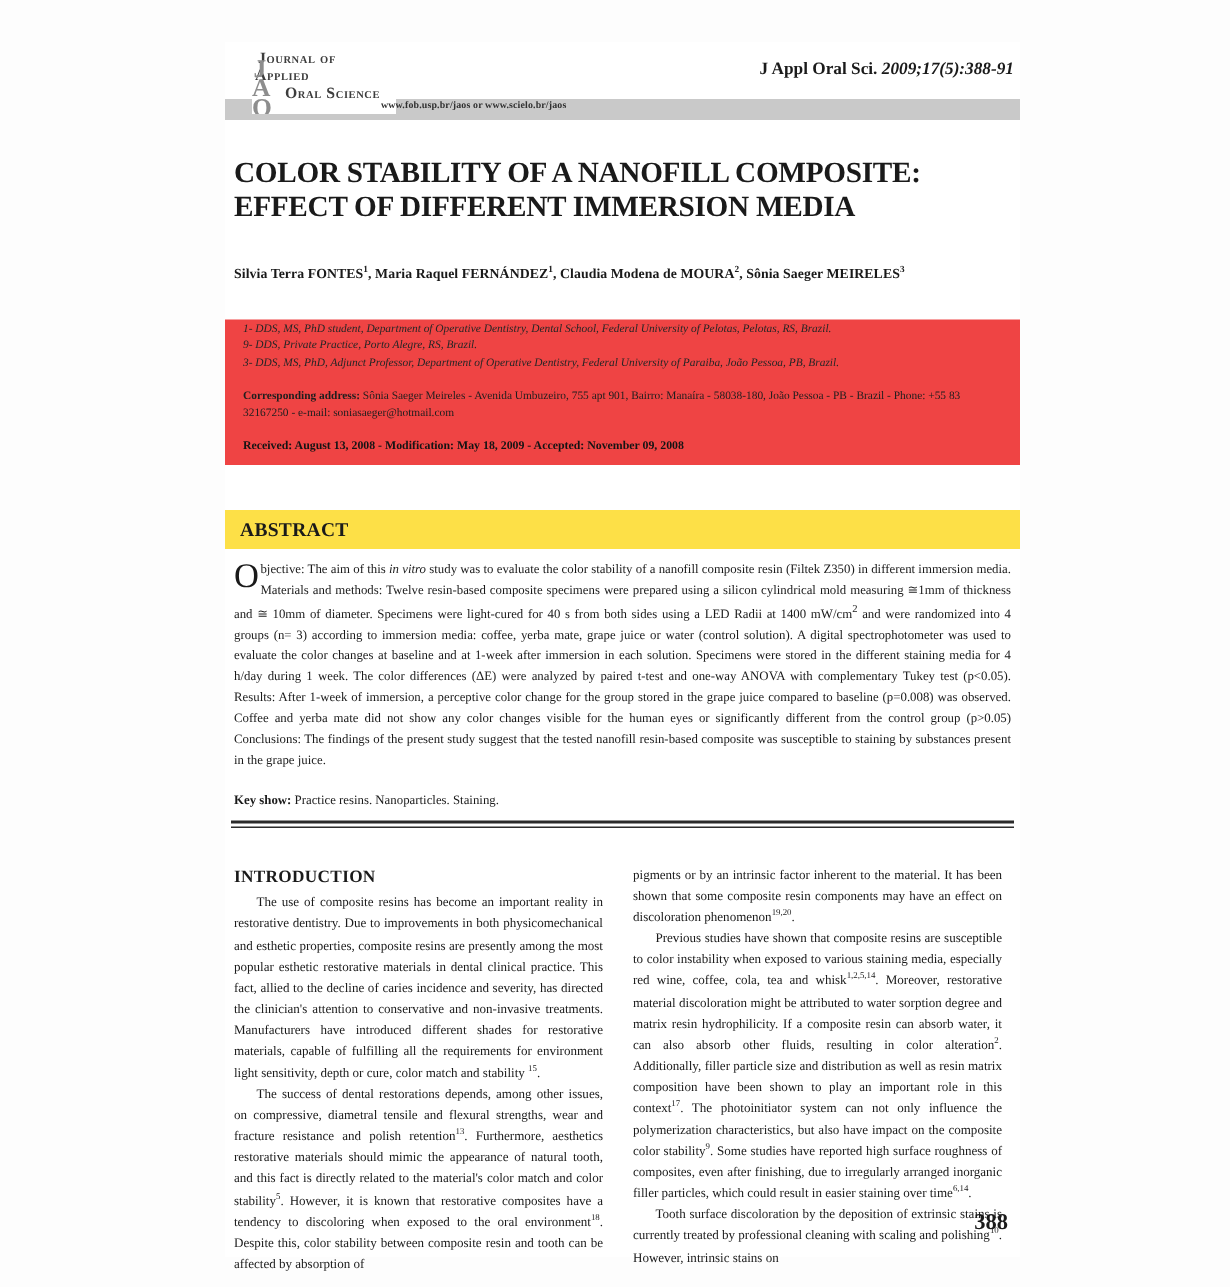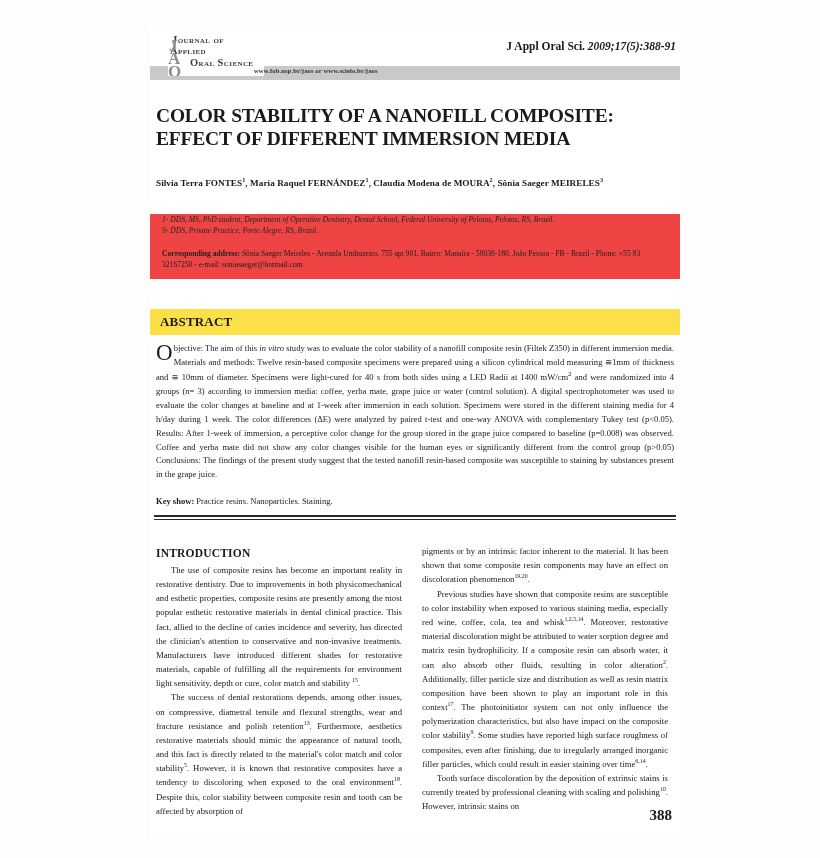--- a/index.html
+++ b/index.html
@@ -246,25 +246,27 @@
       </div>
     </div>
 
     <div class="art-title">COLOR STABILITY OF A NANOFILL COMPOSITE: EFFECT OF DIFFERENT IMMERSION MEDIA</div>
 
     <div class="authors">Silvia Terra FONTES<sup>1</sup>, Maria Raquel FERNÁNDEZ<sup>1</sup>, Claudia Modena de MOURA<sup>2</sup>, Sônia Saeger MEIRELES<sup>3</sup></div>
 
     <div class="affil-block">
       <div class="affil-line">1- DDS, MS, PhD student, Department of Operative Dentistry, Dental School, Federal University of Pelotas, Pelotas, RS, Brazil.</div>
       <div class="affil-line">9- DDS, Private Practice, Porto Alegre, RS, Brazil.</div>
+      <div class="affil-line">3- DDS, MS, PhD, Adjunct Professor, Department of Operative Dentistry, Federal University of Paraiba, João Pessoa, PB, Brazil.</div>
 
       <div class="corr">
         <b>Corresponding address:</b><span> Sônia Saeger Meireles - Avenida Umbuzeiro, 755 apt 901, Bairro: Manaíra - 58038-180, João Pessoa - PB - Brazil - Phone: +55 83 32167250 - e-mail: soniasaeger@hotmail.com</span>
       </div>
 
+      <div class="dates">Received: August 13, 2008 - Modification: May 18, 2009 - Accepted: November 09, 2008</div>
     </div>
 
     <div class="abs-head-band">
       <div class="abs-head">ABSTRACT</div>
     </div>
 
     <div class="abstract-body">
       <span class="dropcap">O</span><span>bjective: The aim of this <i>in vitro</i> study was to evaluate the color stability of a nanofill composite resin (Filtek Z350) in different immersion media. Materials and methods: Twelve resin-based composite specimens were prepared using a silicon cylindrical mold measuring ≅1mm of thickness and ≅ 10mm of diameter. Specimens were light-cured for 40 s from both sides using a LED Radii at 1400 mW/cm<sup>2</sup> and were randomized into 4 groups (n= 3) according to immersion media: coffee, yerba mate, grape juice or water (control solution). A digital spectrophotometer was used to evaluate the color changes at baseline and at 1-week after immersion in each solution. Specimens were stored in the different staining media for 4 h/day during 1 week. The color differences (ΔE) were analyzed by paired t-test and one-way ANOVA with complementary Tukey test (p&lt;0.05). Results: After 1-week of immersion, a perceptive color change for the group stored in the grape juice compared to baseline (p=0.008) was observed. Coffee and yerba mate did not show any color changes visible for the human eyes or significantly different from the control group (p&gt;0.05) Conclusions: The findings of the present study suggest that the tested nanofill resin-based composite was susceptible to staining by substances present in the grape juice.</span>
     </div>
 

